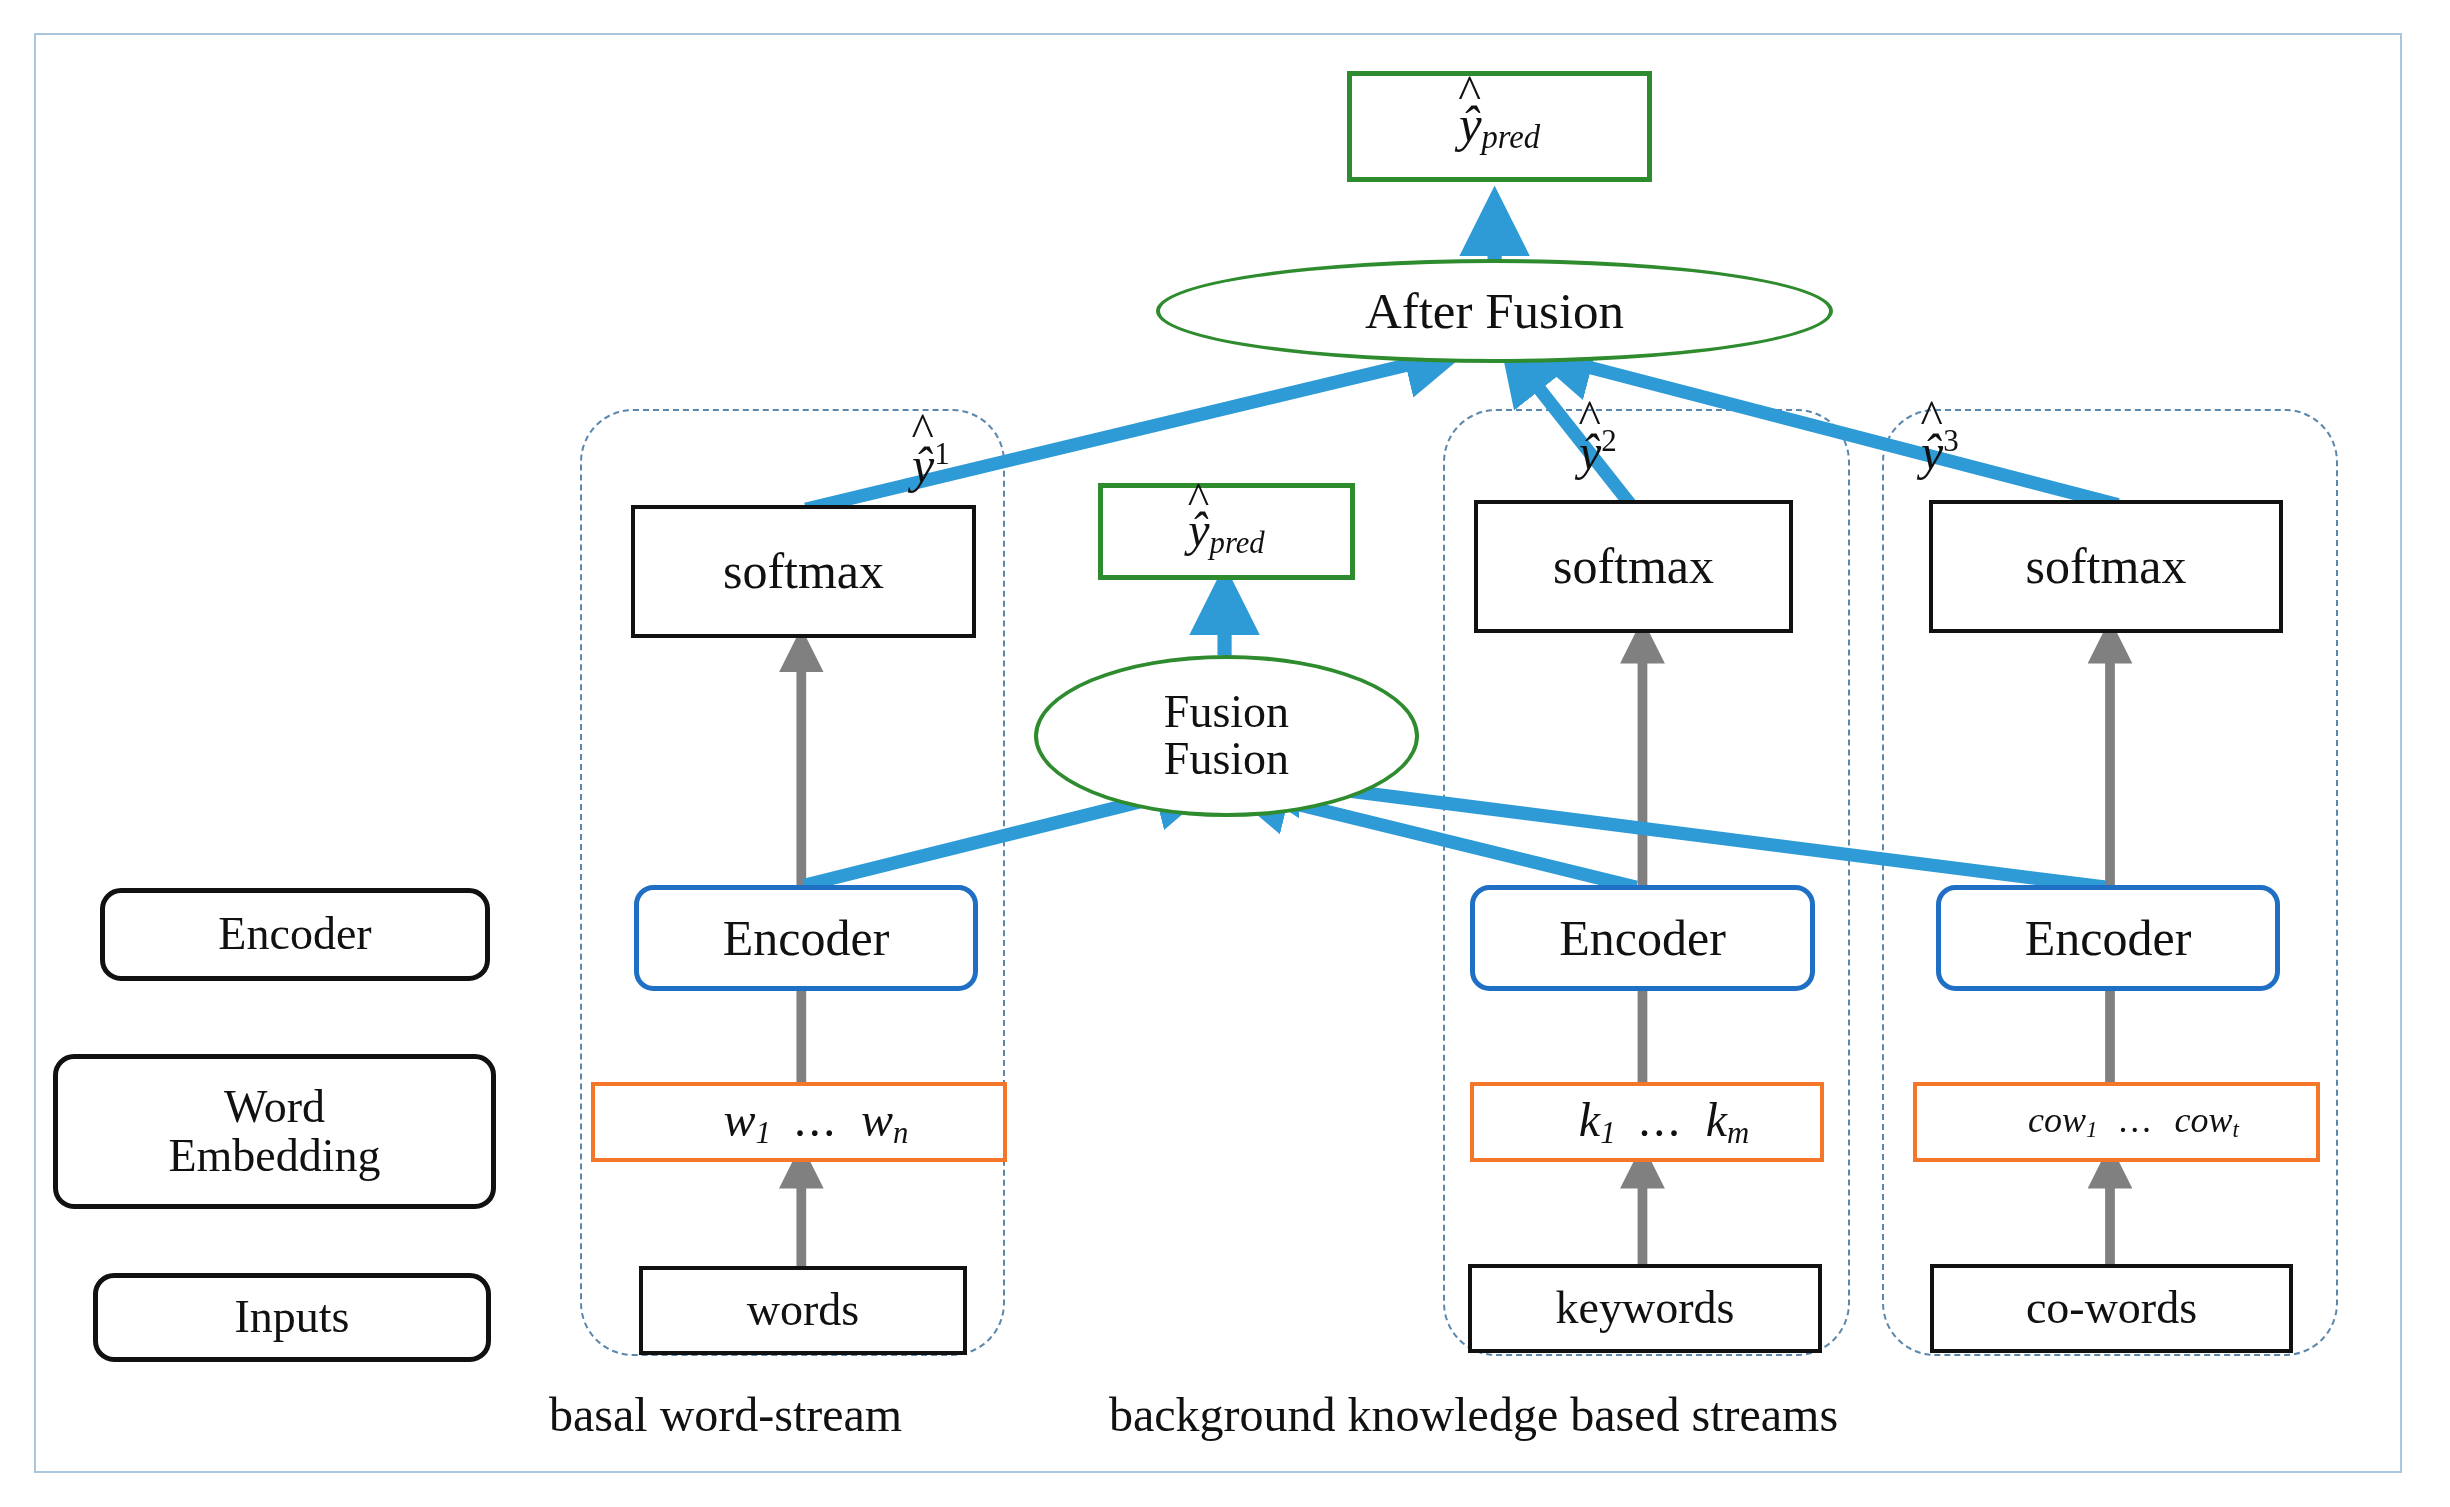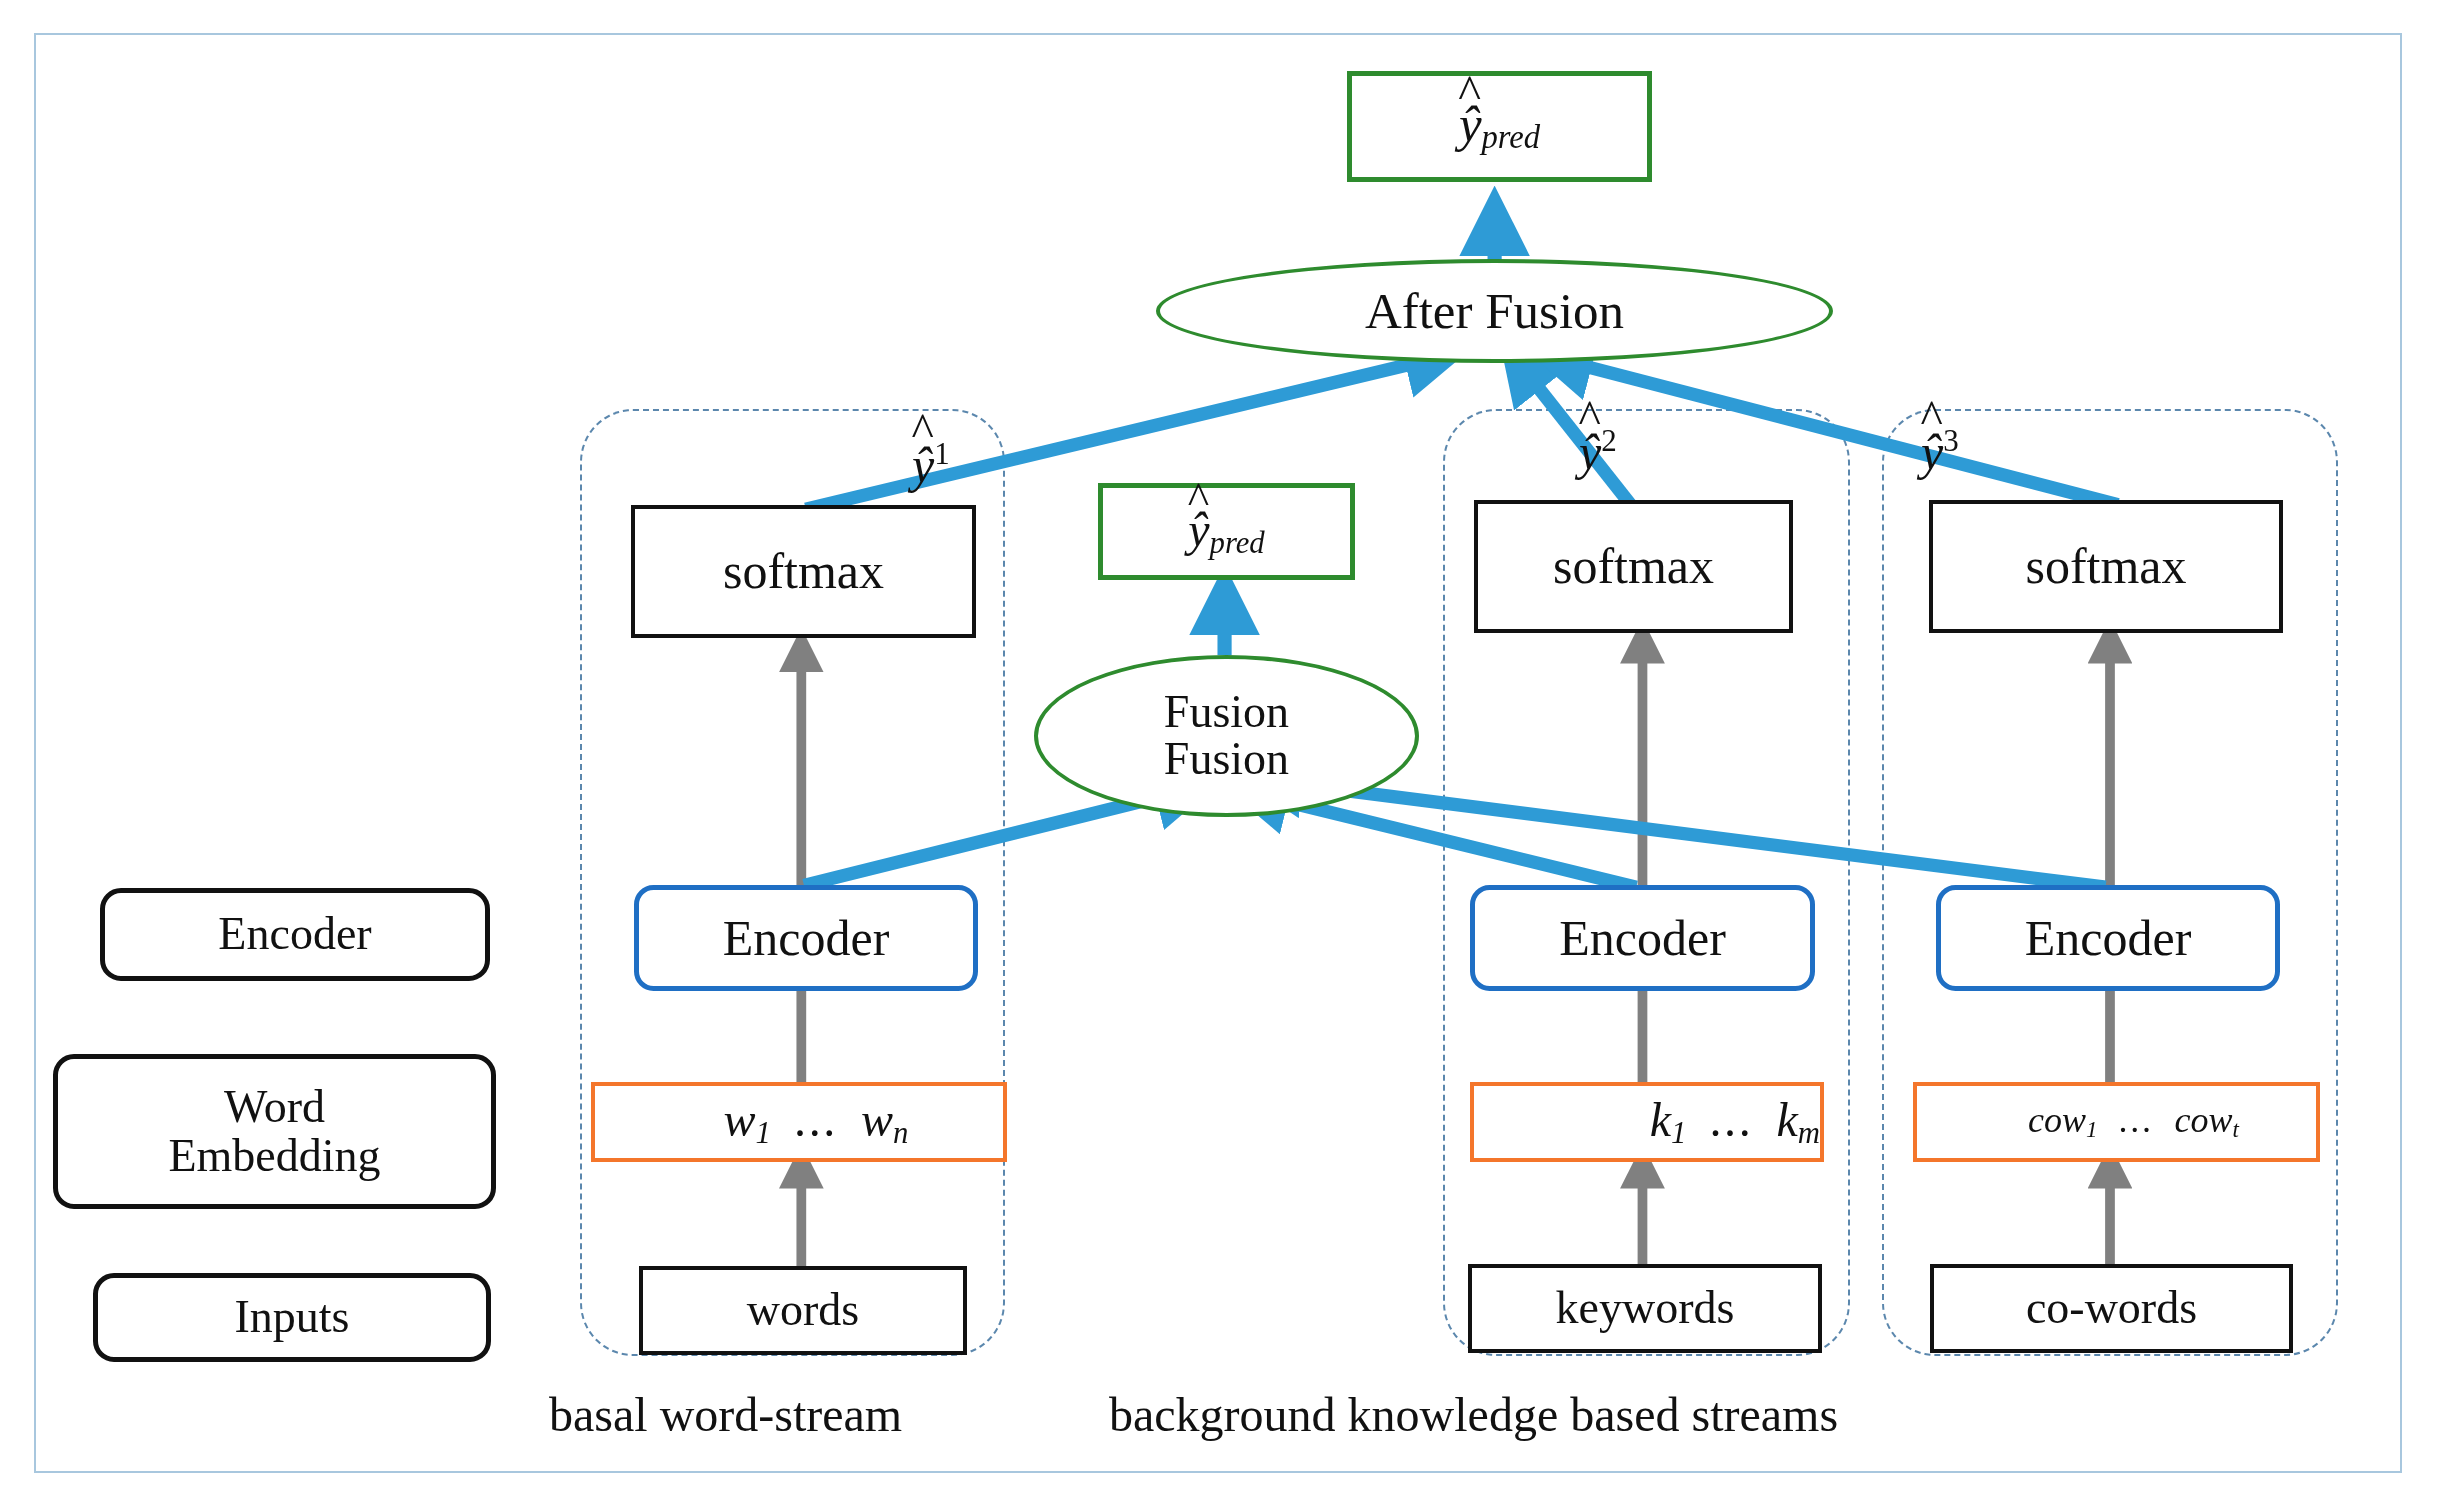--- a/index.html
+++ b/index.html
@@ -238,21 +238,21 @@
   </div>
 
   <span class="mathlabel" style="left:1579px; top:423px;">
     <span class="hat">ŷ</span><sup>2</sup>
   </span>
 
   <div class="node box-blue" style="left:1470px; top:885px; width:345px; height:106px;">
     <span class="t-lg">Encoder</span>
   </div>
 
-  <div class="node box-orange" style="left:1470px; top:1082px; width:354px; height:80px;justify-content:flex-end;">
+  <div class="node box-orange" style="left:1470px; top:1082px; width:354px; height:80px;">
     <span class="tokens">
       <span><span>k</span><span class="subn">1</span></span>
       <span class="dots">...</span>
       <span><span>k</span><span class="subn">m</span></span>
     </span>
   </div>
 
   <div class="node box-black" style="left:1468px; top:1264px; width:354px; height:89px;">
     <span class="t-md">keywords</span>
   </div>

